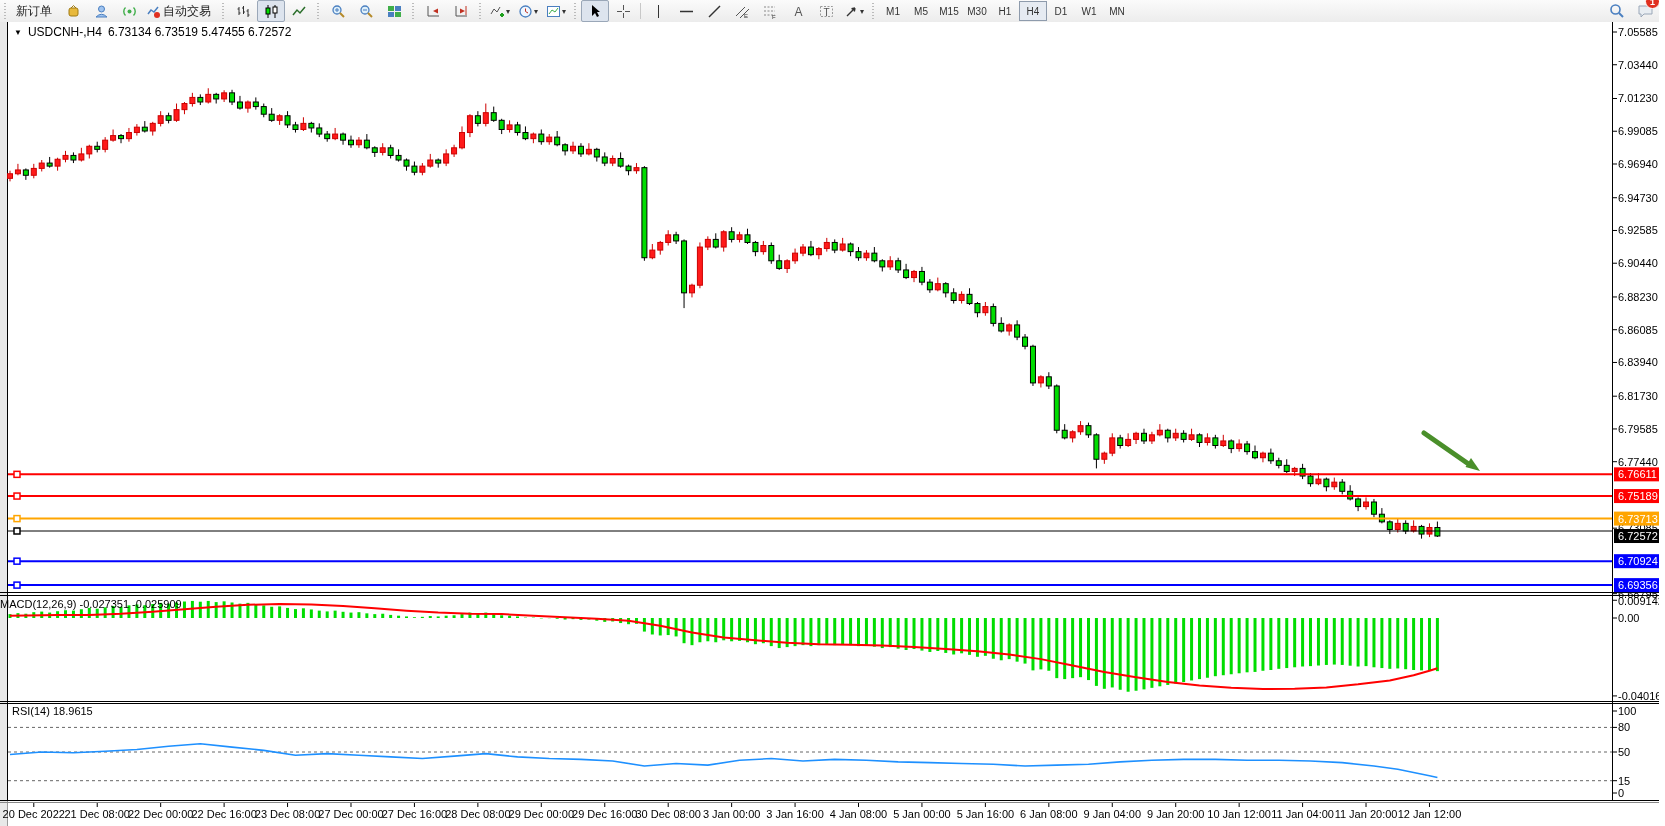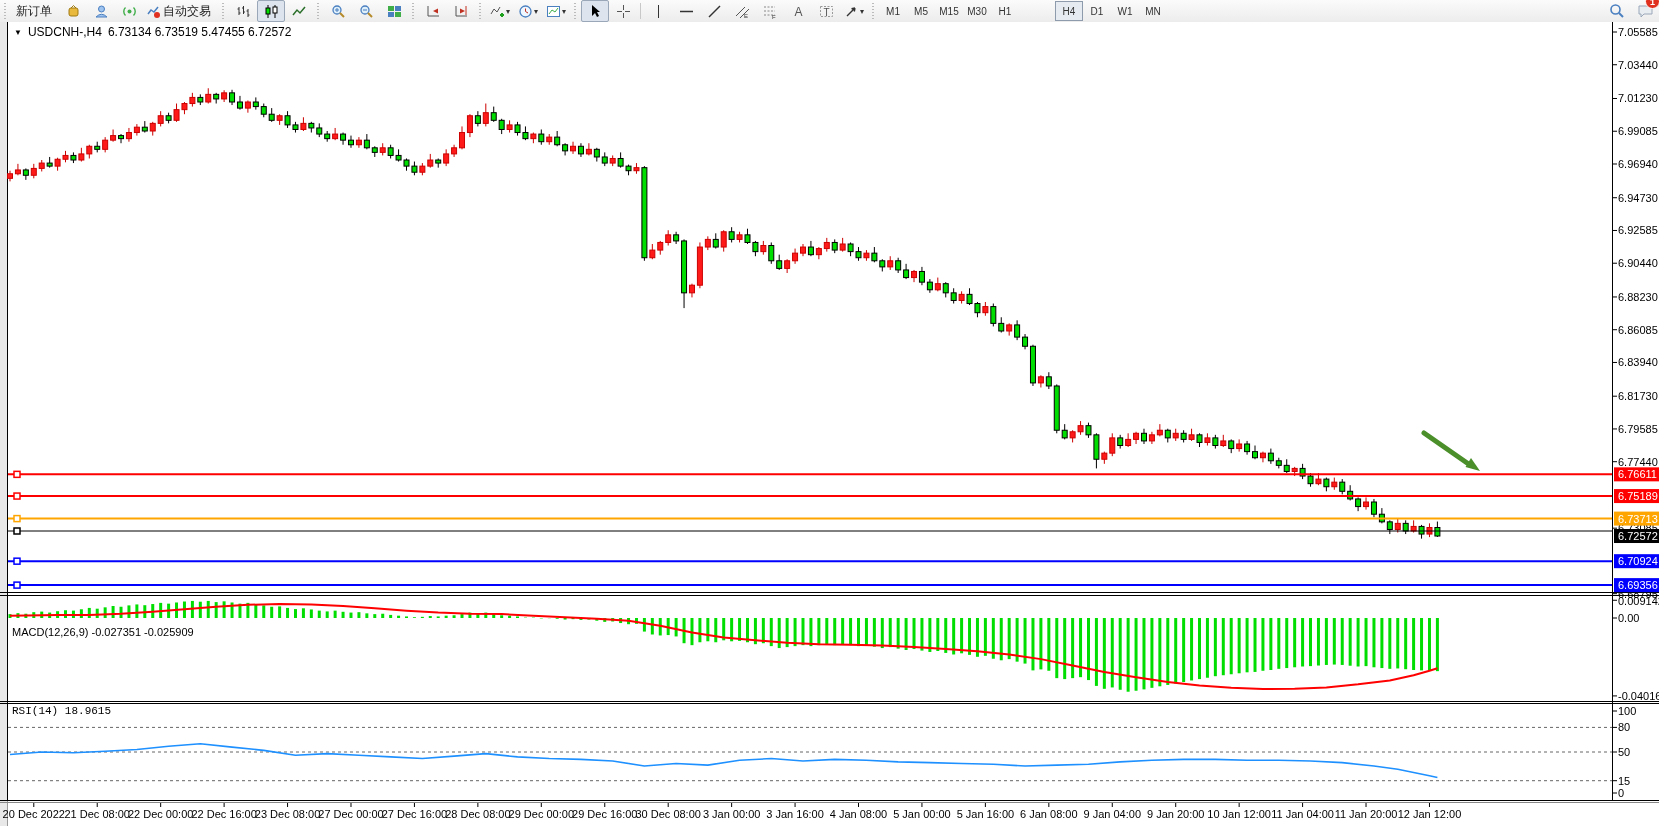--- a/index.html
+++ b/index.html
@@ -12,21 +12,21 @@
         background-size:2px 100%;background-repeat:repeat-y;background-position:1px 0;flex:0 0 auto;}
   .tbtn{height:20px;min-width:22px;display:flex;align-items:center;justify-content:center;
         padding:0 2px;border:1px solid transparent;border-radius:2px;flex:0 0 auto;}
   .tbtn.pressed{border:1px solid #9aa7b8;background:#dde4ee;}
   .tbtn svg{display:block;}
   .tlabel{margin:0 4px 0 2px;white-space:nowrap;}
   .sep{width:1px;height:16px;background:#c8c8c8;margin:0 3px;flex:0 0 auto;}
   .caret{font-size:8px;color:#333;margin-left:1px;}
   .tf{font-size:10px;color:#333;min-width:26px;height:18px;display:flex;align-items:center;justify-content:center;
       border:1px solid transparent;flex:0 0 auto;}
-  .tf.active{border:1px solid #8e9bac;background:#e6ebf2;margin-left:36px;}
+  .tf.active{border:1px solid #8e9bac;background:#e6ebf2;}
   #tb-right{margin-left:auto;display:flex;align-items:center;padding-right:6px;position:relative;}
   #notif-badge{position:absolute;right:-2px;top:-7px;background:#e03020;color:#fff;border-radius:50%;
                width:13px;height:13px;font-size:9px;font-weight:bold;display:flex;align-items:center;justify-content:center;
                border:1px solid #fff;}
   
   #chartwin{position:absolute;left:0;top:22px;width:1665px;height:804px;background:#fff;}
   #leftstrip{position:absolute;left:0;top:0;width:7px;height:804px;background:#e8e8e8;border-right:1px solid #9a9a9a;}
   #charttitle{position:absolute;left:14px;top:3px;font-size:12px;color:#000;display:flex;align-items:center;gap:6px;z-index:5;}
   #charttitle .tri{font-size:8px;}
   .indlabel{position:absolute;font-size:11px;color:#000;z-index:5;white-space:nowrap;}
@@ -1348,20 +1348,20 @@
           <text x="1366.03" y="796" font-size="11" fill="#000" text-anchor="middle">11 Jan 20:00</text>
           <line x1="1429.47" y1="781" x2="1429.47" y2="785" stroke="#000"></line>
           <text x="1429.47" y="796" font-size="11" fill="#000" text-anchor="middle">12 Jan 12:00</text>
         </g>
       </svg>
     <div id="charttitle">
       <span class="tri">▼</span>
       <span>USDCNH-,H4</span>
       <span>6.73134 6.73519 5.47455 6.72572</span>
     </div>
-    <div class="indlabel" style="left:12px;top:576px;margin-top:28px;">
+    <div class="indlabel" style="left:0;top:576px;">
       <span>MACD(12,26,9)</span>&nbsp;<span>-0.027351 -0.025909</span>
     </div>
-    <div class="indlabel" style="left:12px;top:683px;font-family:Liberation Mono, monospace;">
+    <div class="indlabel" style="left:12px;top:683px;">
       <span>RSI(14)</span>&nbsp;<span>18.9615</span>
     </div>
   </div>
 </div>
 
 </body></html>

